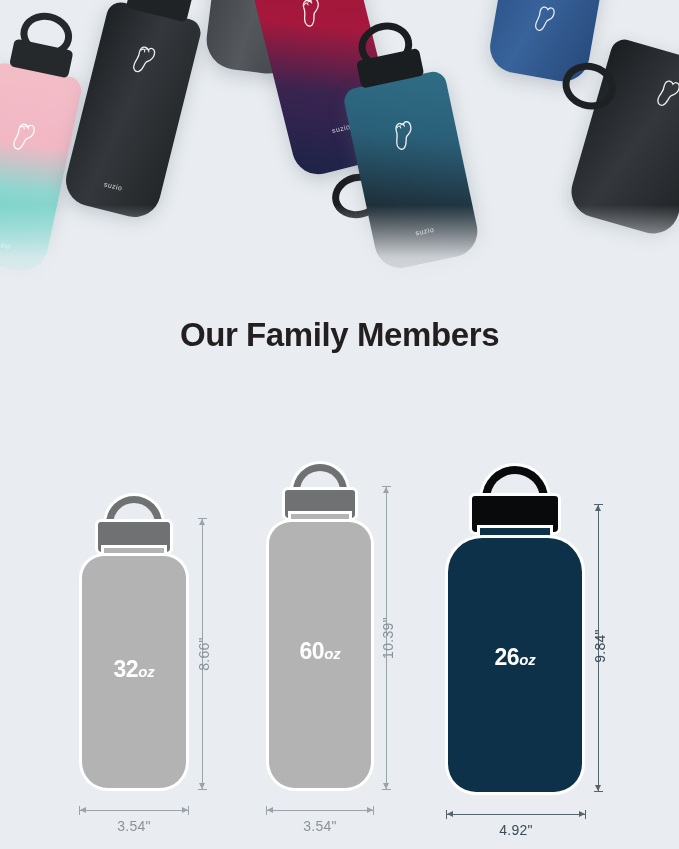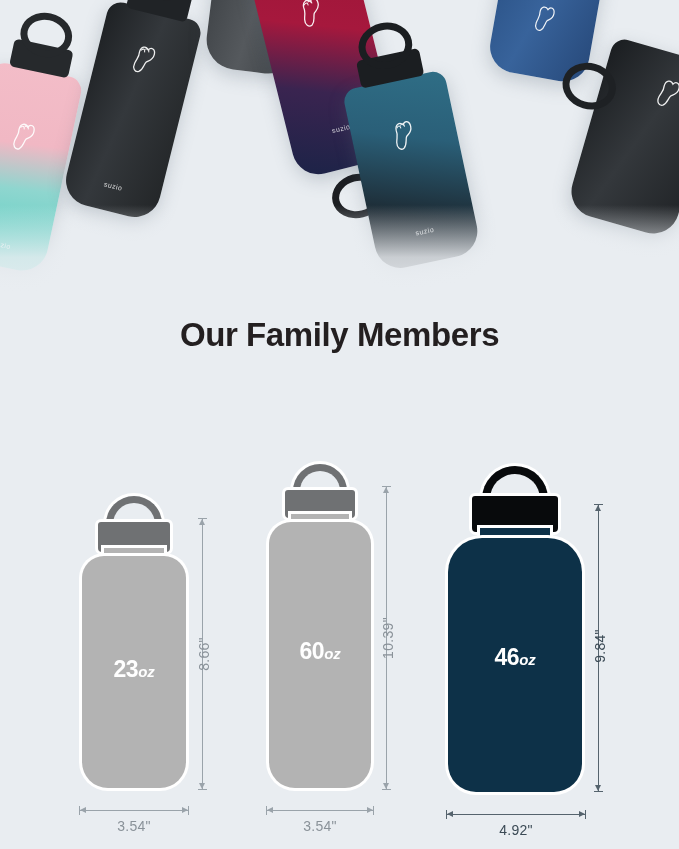--- a/index.html
+++ b/index.html
@@ -322,21 +322,21 @@
       <div class="vb-capband" style="top:32px; width:72px; height:30px; background:#6f7173;
                   box-shadow:0 0 0 3px #ffffff;"></div>
 
       <div class="vb-neck" style="top:58px; width:60px; height:12px; background:#b3b3b3;
                   box-shadow:0 0 0 3px #ffffff;"></div>
 
       <div class="vb-body" style="top:66px; width:104px; height:232px; background:#b3b3b3;
                   box-shadow:0 0 0 3px #ffffff;"></div>
 
       <div class="vb-label" style="top:168px;">
-        <span class="num">23</span><span class="unit">oz</span>
+        <span class="num">32</span><span class="unit">oz</span>
       </div>
     </div>
 
     <div class="dim-v" style="left:128px; top:28px; height:272px;">
       <div class="arrow-up"></div>
       <div class="arrow-down"></div>
     </div>
     <div class="dim-v-text" style="left:106px; top:156px; width:48px; text-align:center;">8.66"</div>
 
     <div class="dim-h" style="left:5px; top:320px; width:110px;">
@@ -385,21 +385,21 @@
                   border-radius:33px 33px 0 0;
                   box-shadow:0 0 0 3px #ffffff;"></div>
       <div class="vb-capband" style="top:34px; width:86px; height:36px; background:#080a0c;
                   box-shadow:0 0 0 3px #ffffff;"></div>
       <div class="vb-neck" style="top:66px; width:70px; height:14px; background:#0d3148;
                   box-shadow:0 0 0 3px #ffffff;"></div>
       <div class="vb-body" style="top:76px; width:134px; height:254px; background:#0d3148;
                   border-radius:34px 34px 28px 28px;
                   box-shadow:0 0 0 3px #ffffff;"></div>
       <div class="vb-label" style="top:184px;">
-        <span class="num">46</span><span class="unit">oz</span>
+        <span class="num">26</span><span class="unit">oz</span>
       </div>
     </div>
 
     <div class="dim-v dim-dark" style="left:158px; top:42px; height:288px;">
       <div class="arrow-up arrow-dark-up"></div>
       <div class="arrow-down arrow-dark-down"></div>
     </div>
     <div class="dim-v-text dark" style="left:134px; top:176px; width:52px; text-align:center;">9.84"</div>
 
     <div class="dim-h dim-dark" style="left:6px; top:352px; width:140px;">

